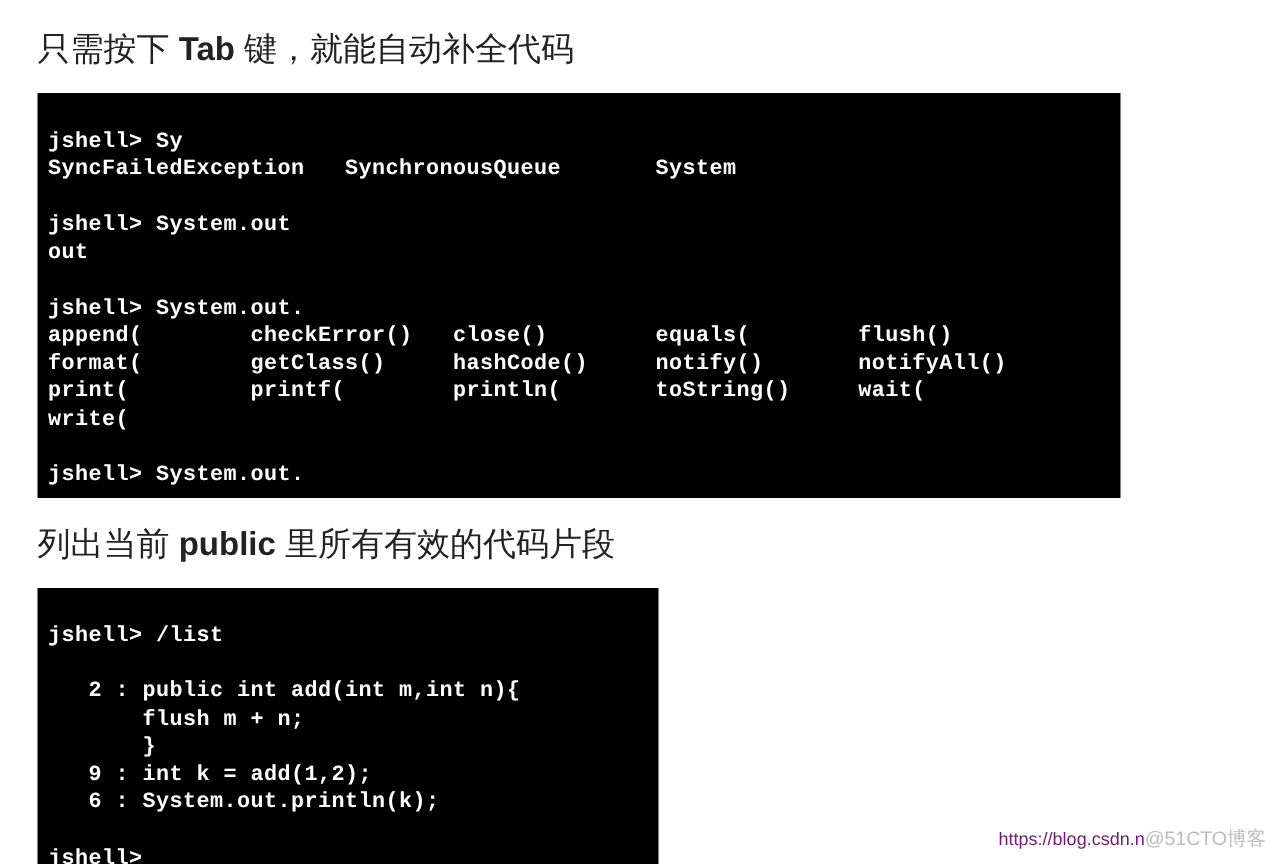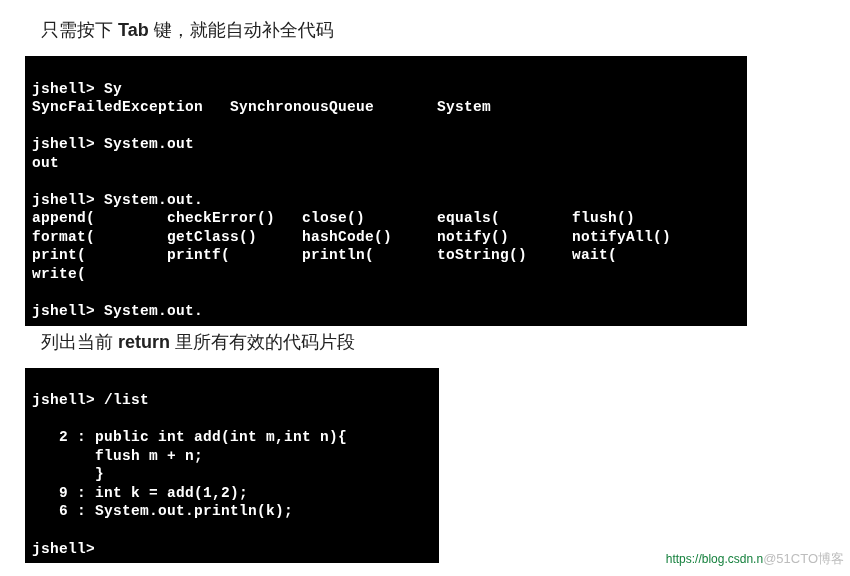--- a/index.html
+++ b/index.html
@@ -5,55 +5,55 @@
   body {
     margin: 0;
     padding: 18px 25px;
     font-family: "Microsoft YaHei", "PingFang SC", sans-serif;
     background: #ffffff;
     color: #222;
     width: 850px;
     box-sizing: border-box;
   }
   .heading {
-    font-size: 18px;
-    margin: 0 0 14px 16px;
+    font-size: 22px;
+    margin: 0 0 14px 0;
     font-weight: 400;
   }
   .heading .bold {
     font-weight: 700;
   }
   .terminal {
     background: #000000;
     color: #ffffff;
     font-family: "SimSun", "NSimSun", "Courier New", monospace;
     font-size: 14.5px;
     line-height: 1.28;
     padding: 5px 7px 5px 7px;
     font-weight: bold;
     white-space: pre;
     letter-spacing: 0.3px;
   }
   .term1 {
     width: 708px;
-    margin-bottom: 4px;
+    margin-bottom: 16px;
   }
   .term2 {
     width: 400px;
   }
   .watermark {
     position: fixed;
     right: 6px;
     bottom: 8px;
     font-size: 13px;
     color: #bdbdbd;
     font-family: Arial, sans-serif;
   }
   .watermark .left {
-    color: #15803d;
+    color: #701a75;
     font-size: 12px;
   }
 </style>
 </head>
 <body>
 
 <div class="heading">
   <span>只需按下 </span><span class="bold">Tab</span><span> 键，就能自动补全代码</span>
 </div>
 
@@ -67,21 +67,21 @@
 <span>jshell&gt; System.out.</span>
 <span>append(        checkError()   close()        equals(        flush()</span>
 <span>format(        getClass()     hashCode()     notify()       notifyAll()</span>
 <span>print(         printf(        println(       toString()     wait(</span>
 <span>write(</span>
 <span></span>
 <span>jshell&gt; System.out.</span>
 </div>
 
 <div class="heading">
-  <span>列出当前 </span><span class="bold">return</span><span> 里所有有效的代码片段</span>
+  <span>列出当前 </span><span class="bold">public</span><span> 里所有有效的代码片段</span>
 </div>
 
 <div class="terminal term2">
 <span>jshell&gt; /list</span>
 <span></span>
 <span>   2 : public int add(int m,int n){</span>
 <span>       flush m + n;</span>
 <span>       }</span>
 <span>   9 : int k = add(1,2);</span>
 <span>   6 : System.out.println(k);</span>

